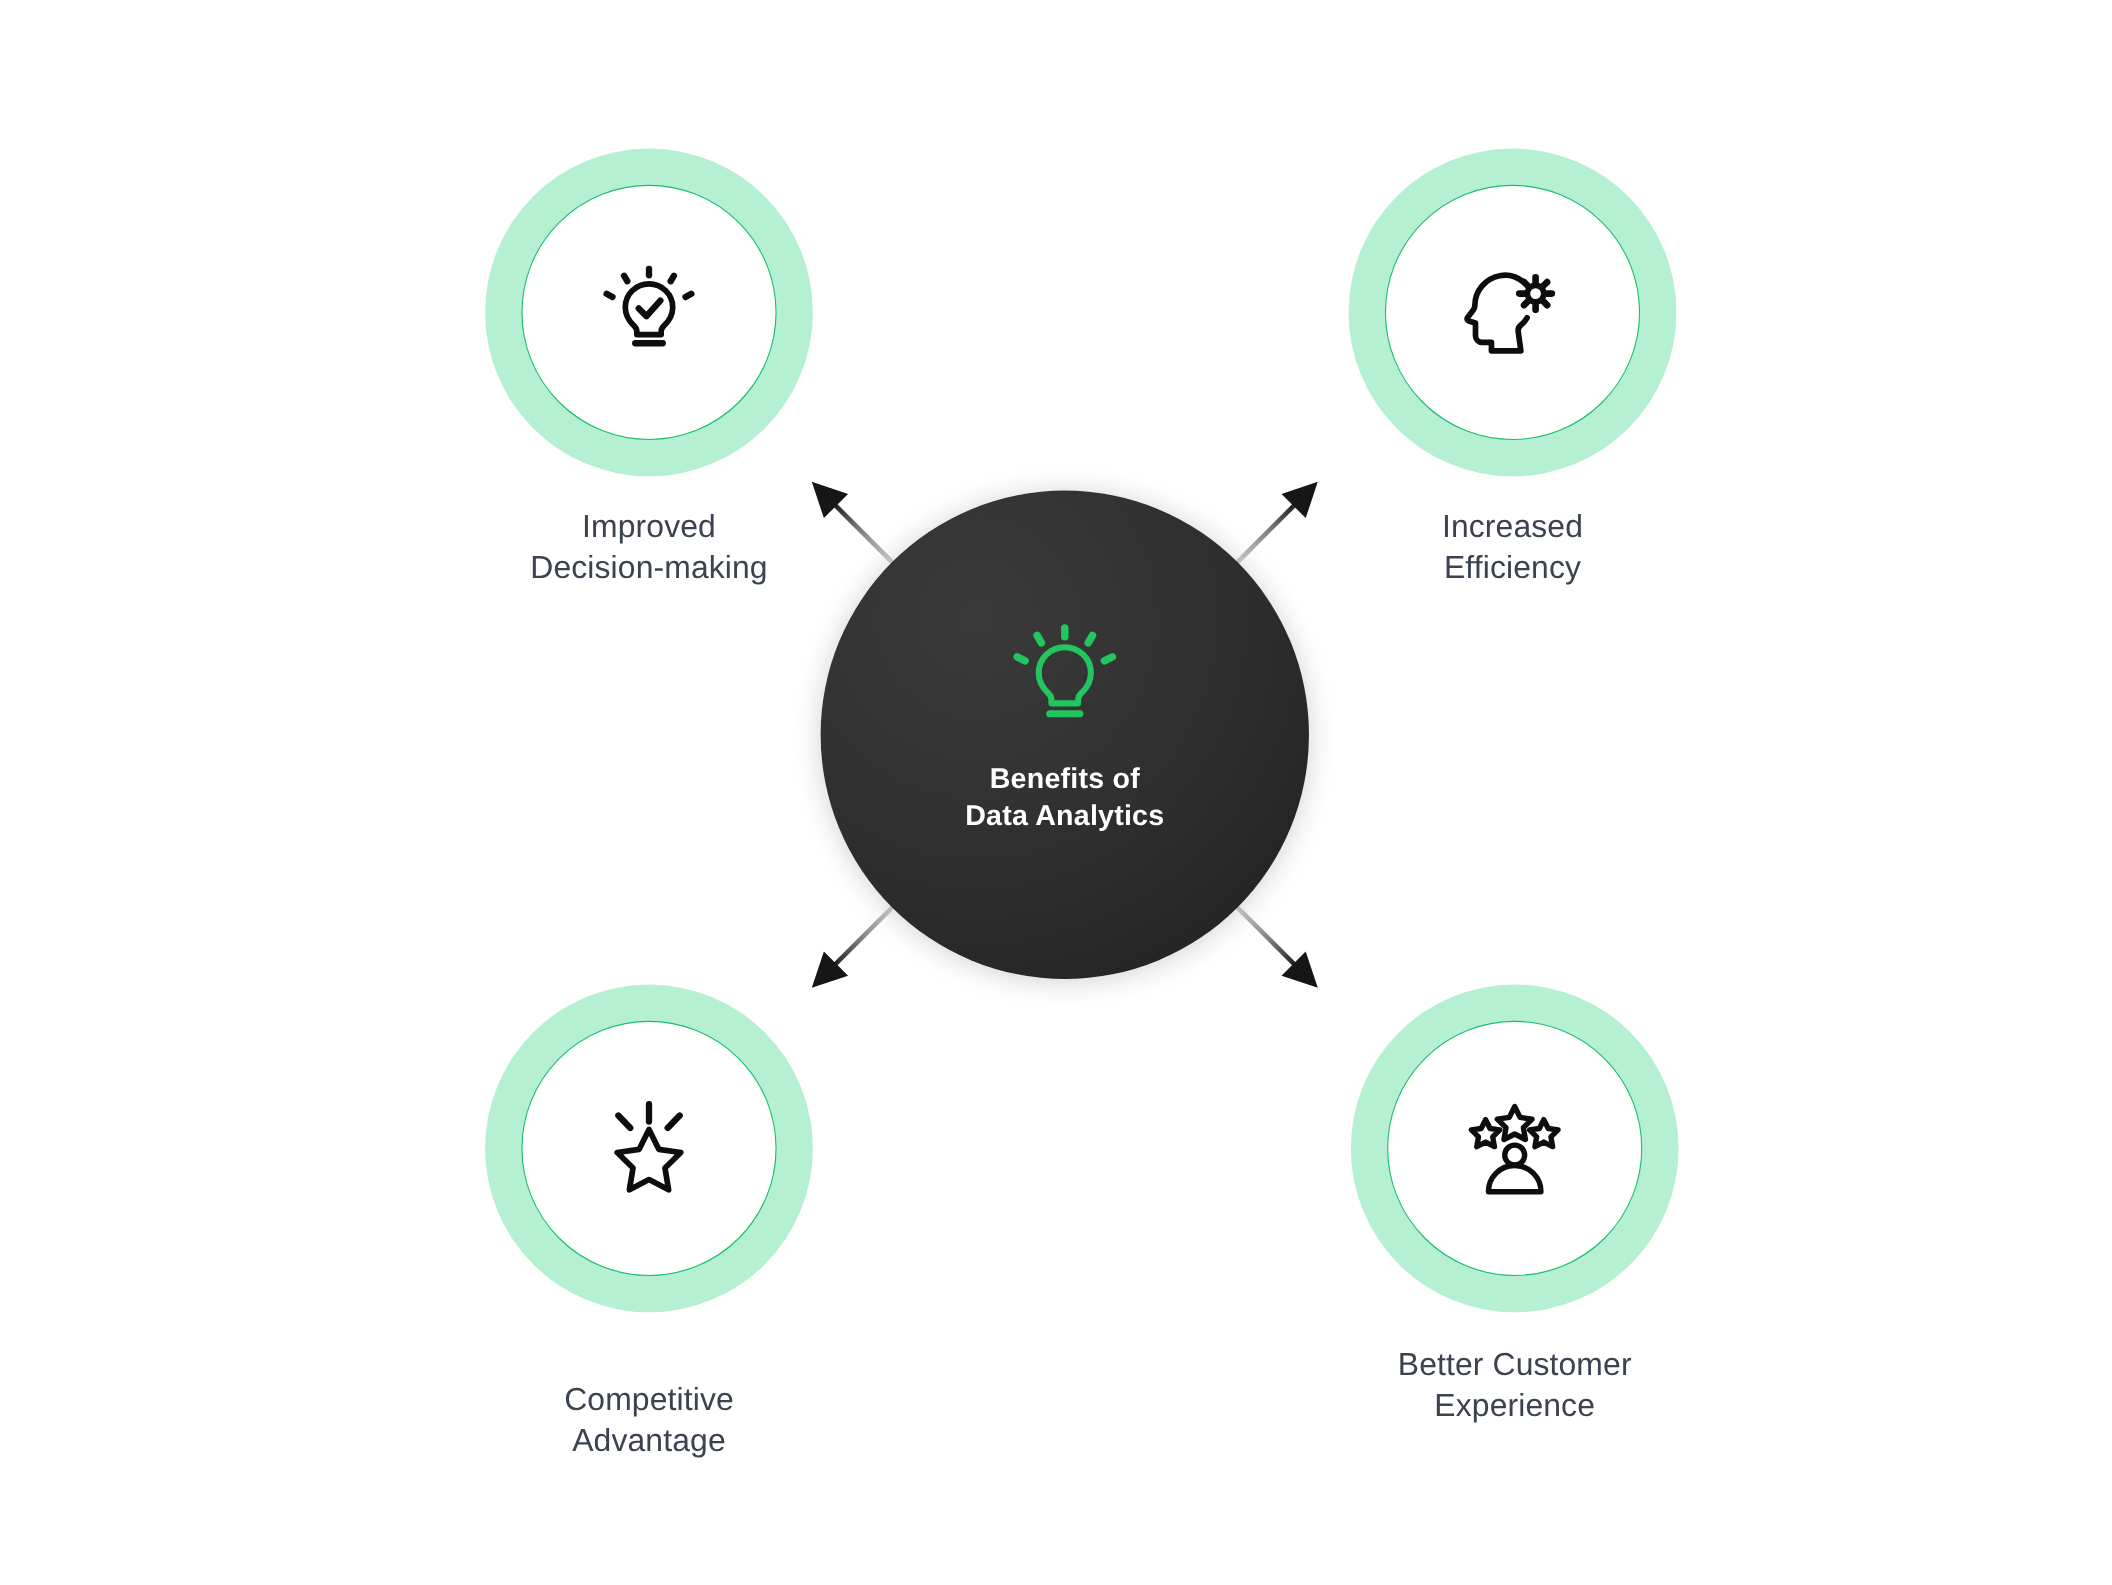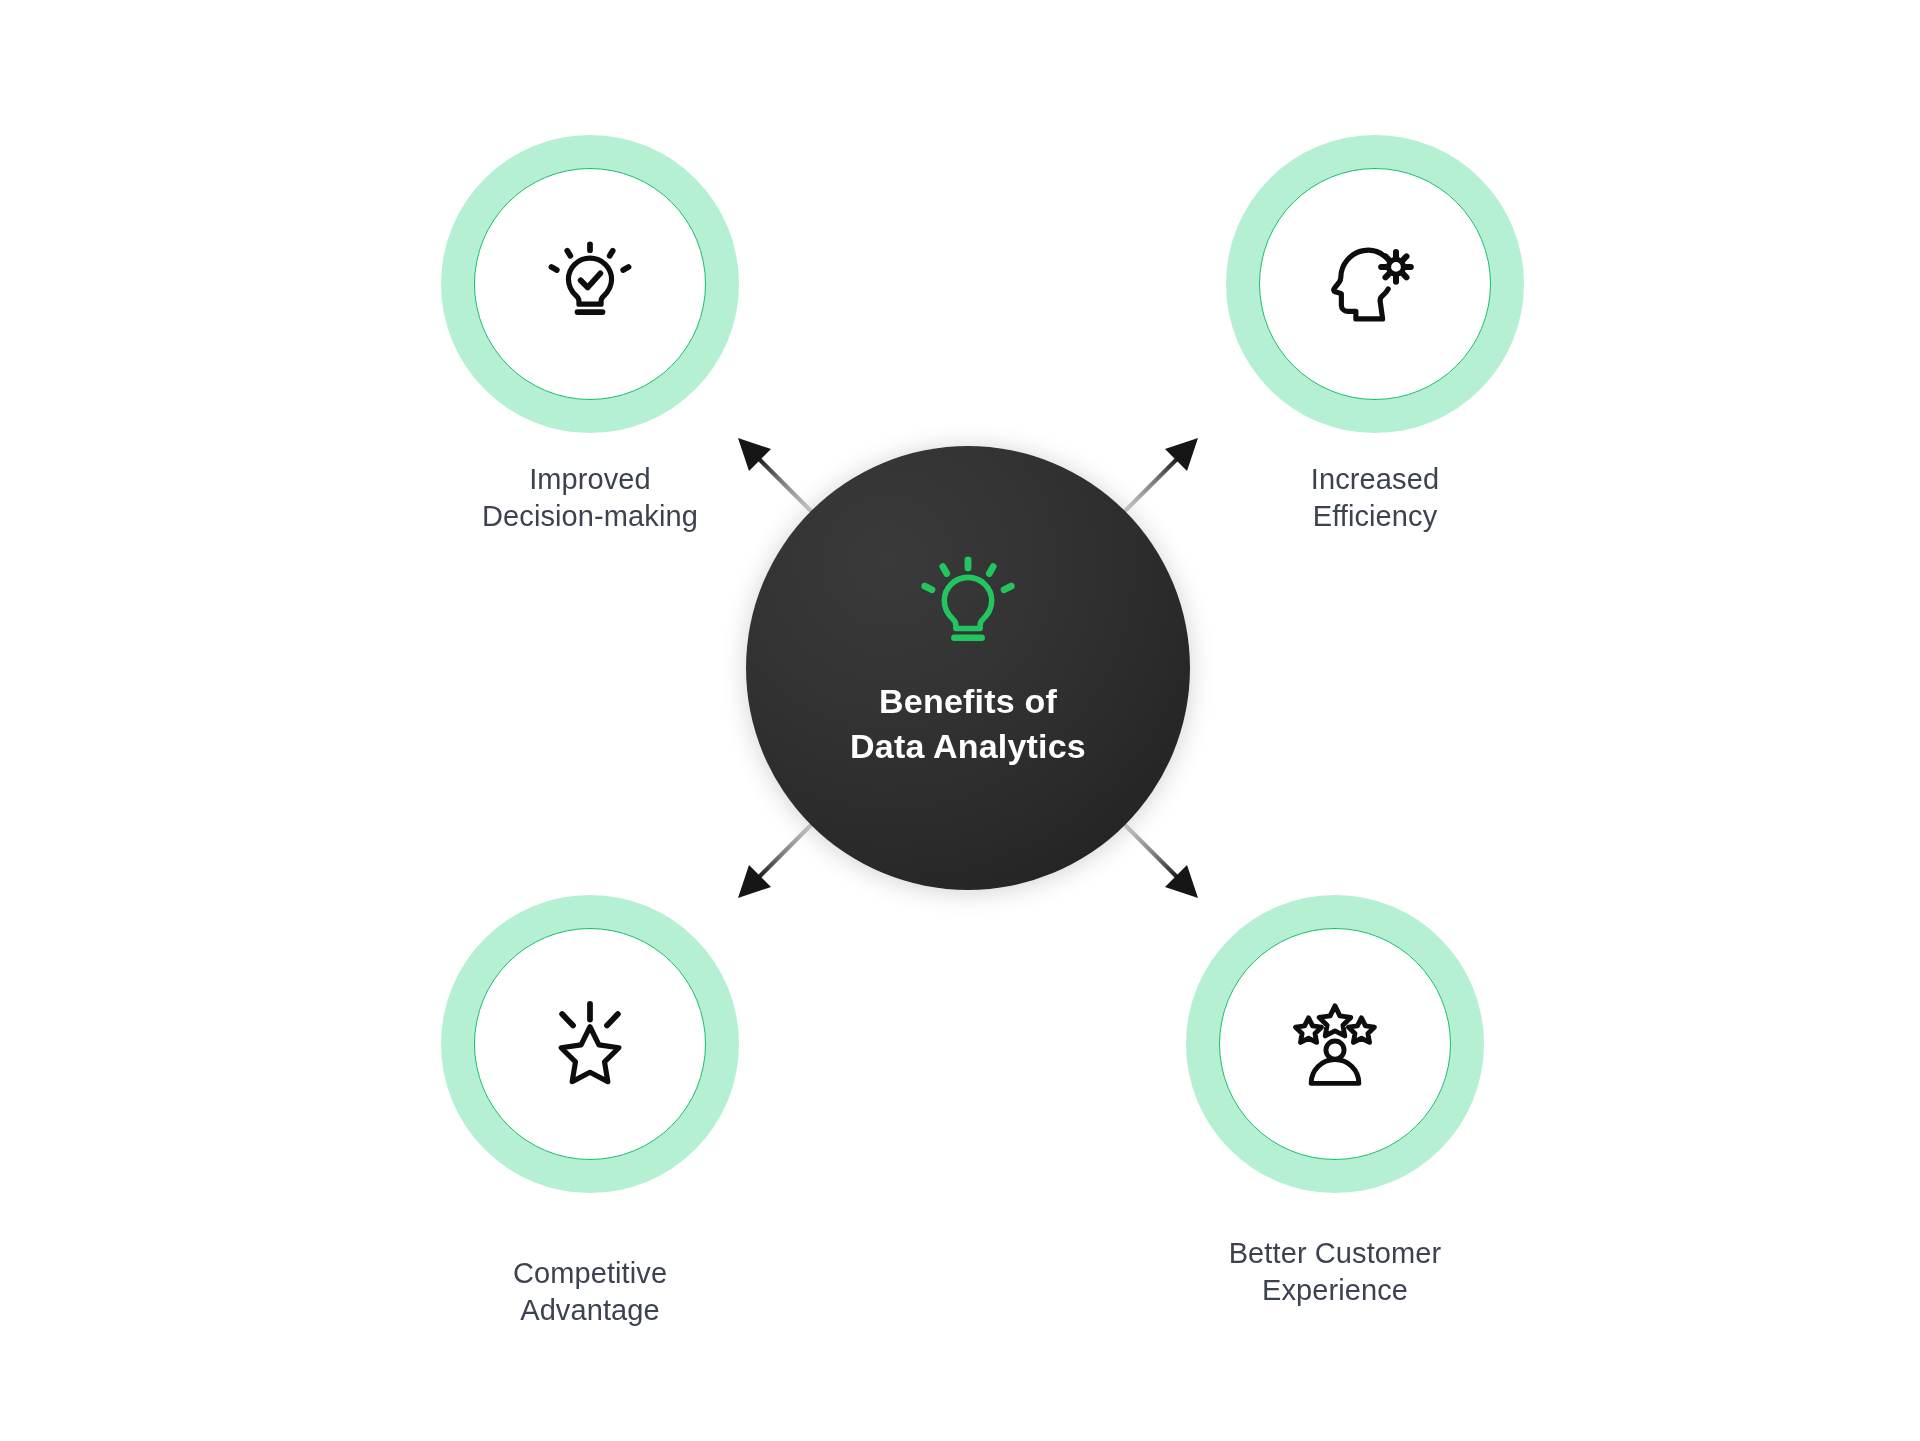--- a/index.html
+++ b/index.html
@@ -34,21 +34,21 @@
     position: absolute;
     width: 380px;
     display: flex;
     flex-direction: column;
     align-items: center;
   }
 
   .node-tl { left: 400px;  top: 135px; }
   .node-tr { left: 1185px; top: 135px; }
   .node-bl { left: 400px;  top: 895px; gap: 32px; }
-  .node-br { left: 1145px; top: 895px; gap: 12px; }
+  .node-br { left: 1187px; top: 895px; }
 
   
   .ring-outer {
     position: relative;
     width: 298px;
     height: 298px;
     border-radius: 50%;
     background: #b6f0d2;
     display: flex;
     align-items: center;
@@ -113,21 +113,21 @@
     width: 104px;
     height: 104px;
     margin-top: -14px;
     margin-bottom: 22px;
     display: block;
   }
 
   #hub-title {
     text-align: center;
     color: #ffffff;
-    font-size: 34px;
+    font-size: 26px;
     font-weight: 700;
     line-height: 1.32;
     letter-spacing: 0.2px;
     white-space: pre-line;
   }
 </style>
 </head>
 <body>
 
 <div id="stage">

